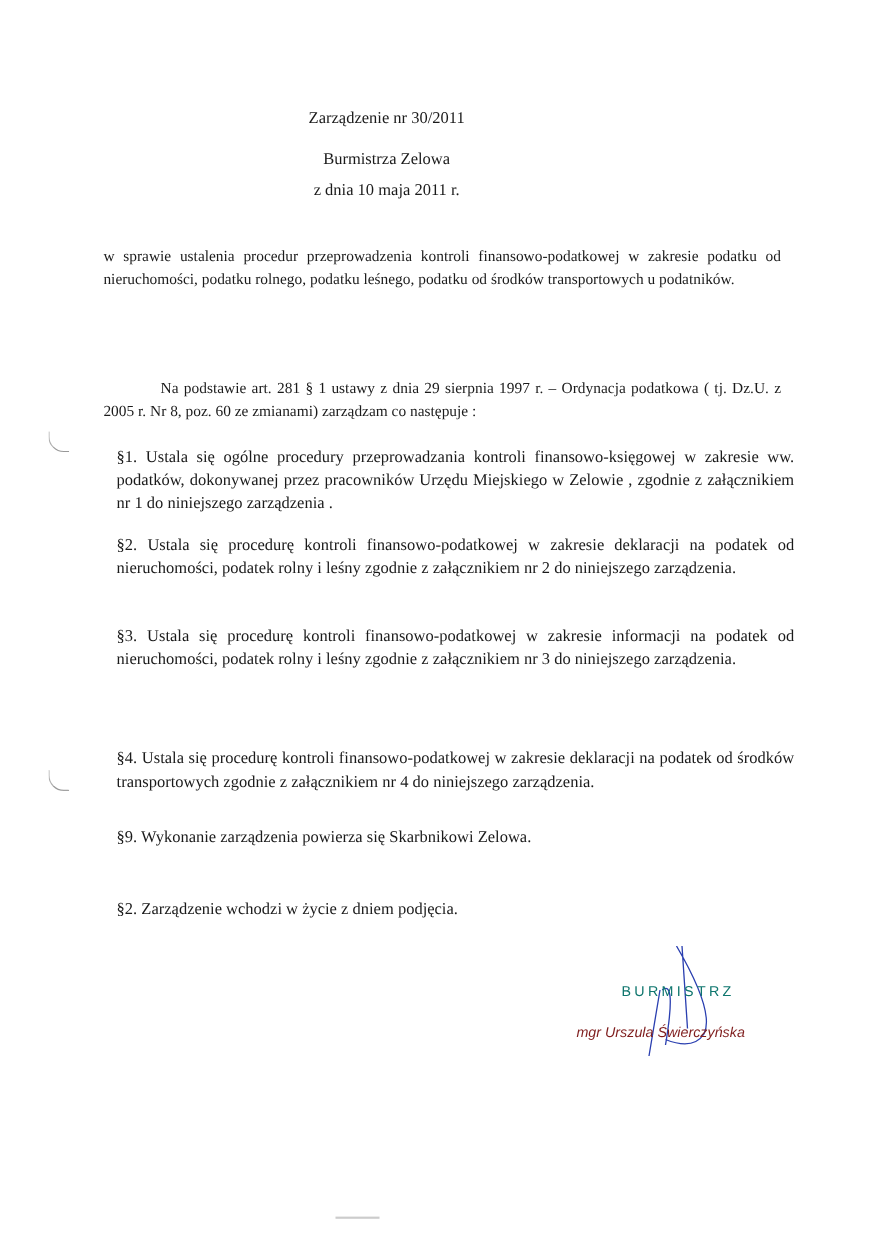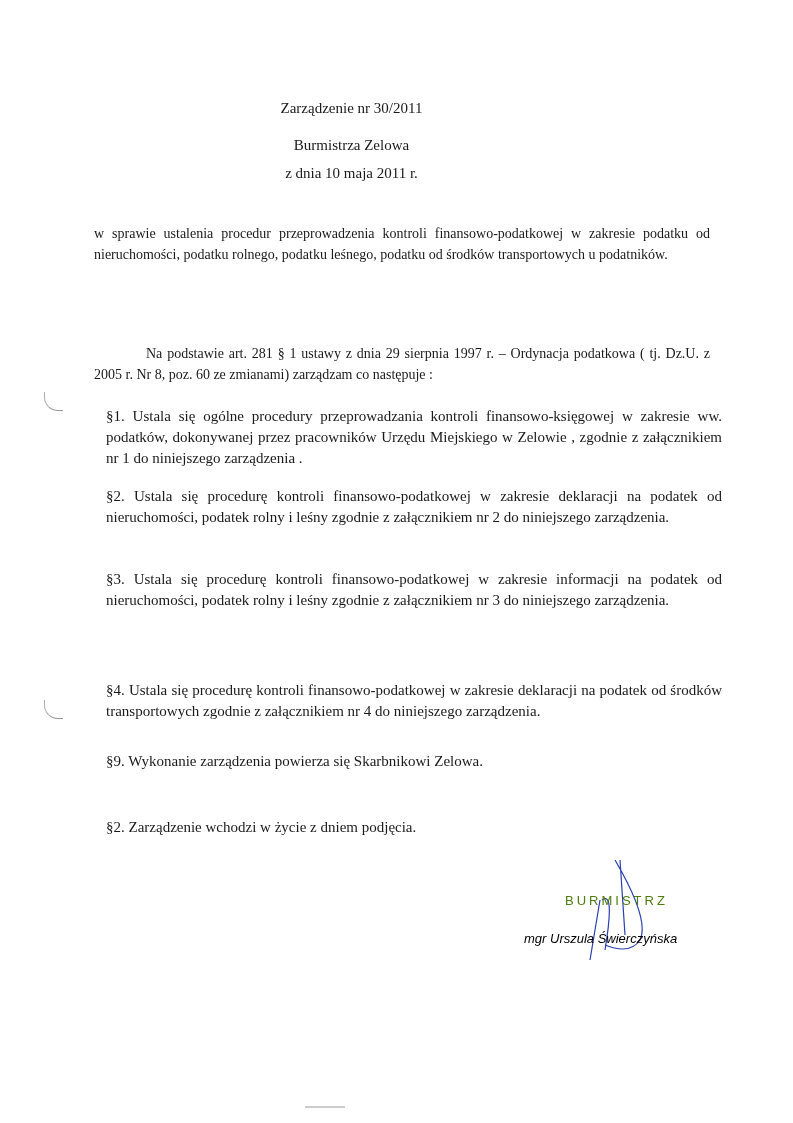--- a/index.html
+++ b/index.html
@@ -6,23 +6,23 @@
     body { width: 793px; height: 1123px; position: relative; overflow: hidden;
       font-family: "Liberation Serif", "DejaVu Serif", serif; color: #1a1a1a; }
     .header-line { position: absolute; left: 0; width: 631px; text-align: center; font-size: 15px; padding-left: 36px; }
     .para { position: absolute; left: 94px; width: 616px; font-size: 14px; line-height: 21px;
       text-align: justify; }
     .para.indent { text-indent: 52px; margin-top: 16px; }
     .section { position: absolute; left: 94px; width: 616px; font-size: 15px; line-height: 21px;
       text-align: justify; margin-left: 12px; }
     .punch { position: absolute; width: 18px; height: 18px; border-left: 1px solid #777;
       border-bottom: 1px solid #555; border-radius: 0 0 0 14px; opacity: 0.6; }
-    .stamp-title { position: absolute; left: 565px; top: 893px; color: #4d7c0f;
+    .stamp-title { position: absolute; left: 565px; top: 893px; color: #0f766e;
       font-family: "Liberation Sans", "DejaVu Sans", sans-serif; font-size: 13px; letter-spacing: 3px; }
-    .stamp-name { position: absolute; left: 524px; top: 931px; color: #000000;
+    .stamp-name { position: absolute; left: 524px; top: 931px; color: #7f1d1d;
       font-family: "Liberation Sans", "DejaVu Sans", sans-serif; font-style: italic; font-size: 13px; }
     .signature { position: absolute; left: 560px; top: 860px; width: 140px; height: 125px; }
     .footer-mark { position: absolute; left: 305px; top: 1106px; width: 40px; height: 2px; background: #ccc; }
   </style>
 </head>
 <body>
 
 <div>
   <div class="header-line" style="top:100px">Zarządzenie nr 30/2011</div>
   <div class="header-line" style="top:137px">Burmistrza Zelowa</div>

